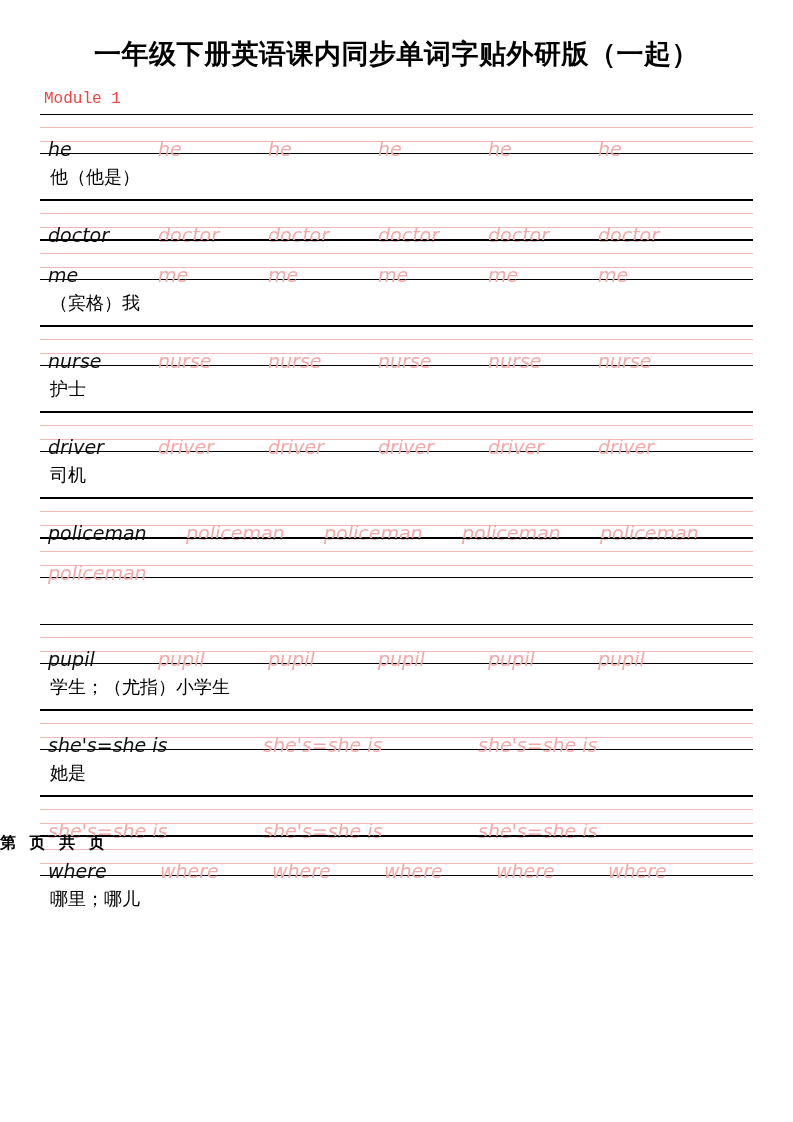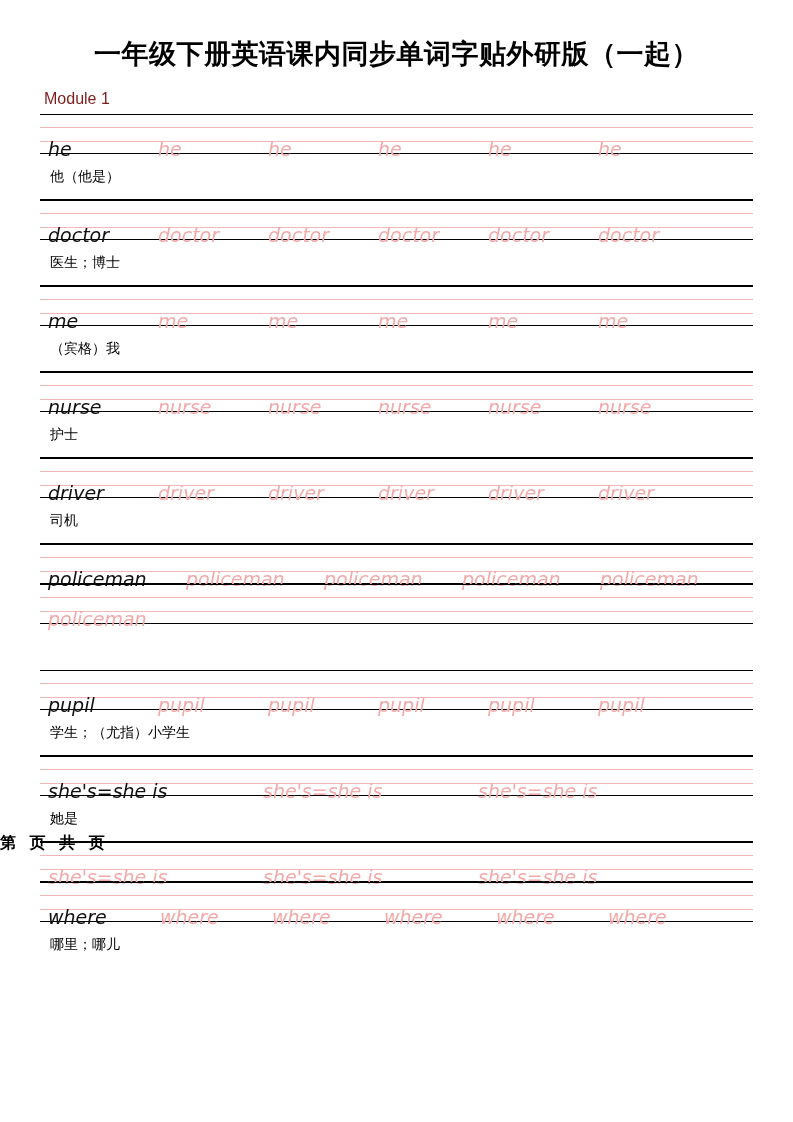--- a/index.html
+++ b/index.html
@@ -25,24 +25,24 @@
   .doc-title {
     text-align: center;
     font-family: "DejaVu Sans", sans-serif;
     font-weight: bold;
     font-size: 27px;
     letter-spacing: 0.5px;
     margin: 10px 0 18px 0;
     color: #000;
   }
   .module-label {
-    font-family: Liberation Sans, sans-serif;
+    font-family: Liberation Mono, monospace;
     font-size: 16px;
     margin: 10px 0 6px 4px;
-    color: #7f1d1d;
+    color: #ef4444;
   }
   
   .staff {
     position: relative;
     height: 40px;
     margin: 0 0 0 0;
     border-top: 1.6px solid #000;
     border-bottom: 1.6px solid #000;
     box-sizing: border-box;
   }
@@ -73,21 +73,21 @@
   }
   .word.solid { color: #111; }
   .word.trace { color: #f2a9a9; }
   .cn-line {
     height: 46px;
     display: flex;
     align-items: center;
     padding-left: 10px;
     box-sizing: border-box;
     font-family: "Liberation Serif", serif;
-    font-size: 14px;
+    font-size: 18px;
     color: #000;
     border-bottom: 1.6px solid #000;
   }
   .cn-line.noborder { border-bottom: none; }
   .footer {
     position: absolute;
     left: 0; right: 0;
     bottom: 22px;
     text-align: left;
     font-family: "DejaVu Sans", sans-serif;
@@ -129,21 +129,20 @@
       <div class="midline m2"></div>
       <div class="staff-inner">
         <span class="word solid" style="width:110px">doctor</span>
         <span class="word trace" style="width:110px">doctor</span>
         <span class="word trace" style="width:110px">doctor</span>
         <span class="word trace" style="width:110px">doctor</span>
         <span class="word trace" style="width:110px">doctor</span>
         <span class="word trace" style="width:110px">doctor</span>
       </div>
     </div>
-    <div class="cn-line">医生；博士</div>
   </div>
 
   <div class="row-block">
     <div class="staff">
       <div class="midline m1"></div>
       <div class="midline m2"></div>
       <div class="staff-inner">
         <span class="word solid" style="width:110px">me</span>
         <span class="word trace" style="width:110px">me</span>
         <span class="word trace" style="width:110px">me</span>

